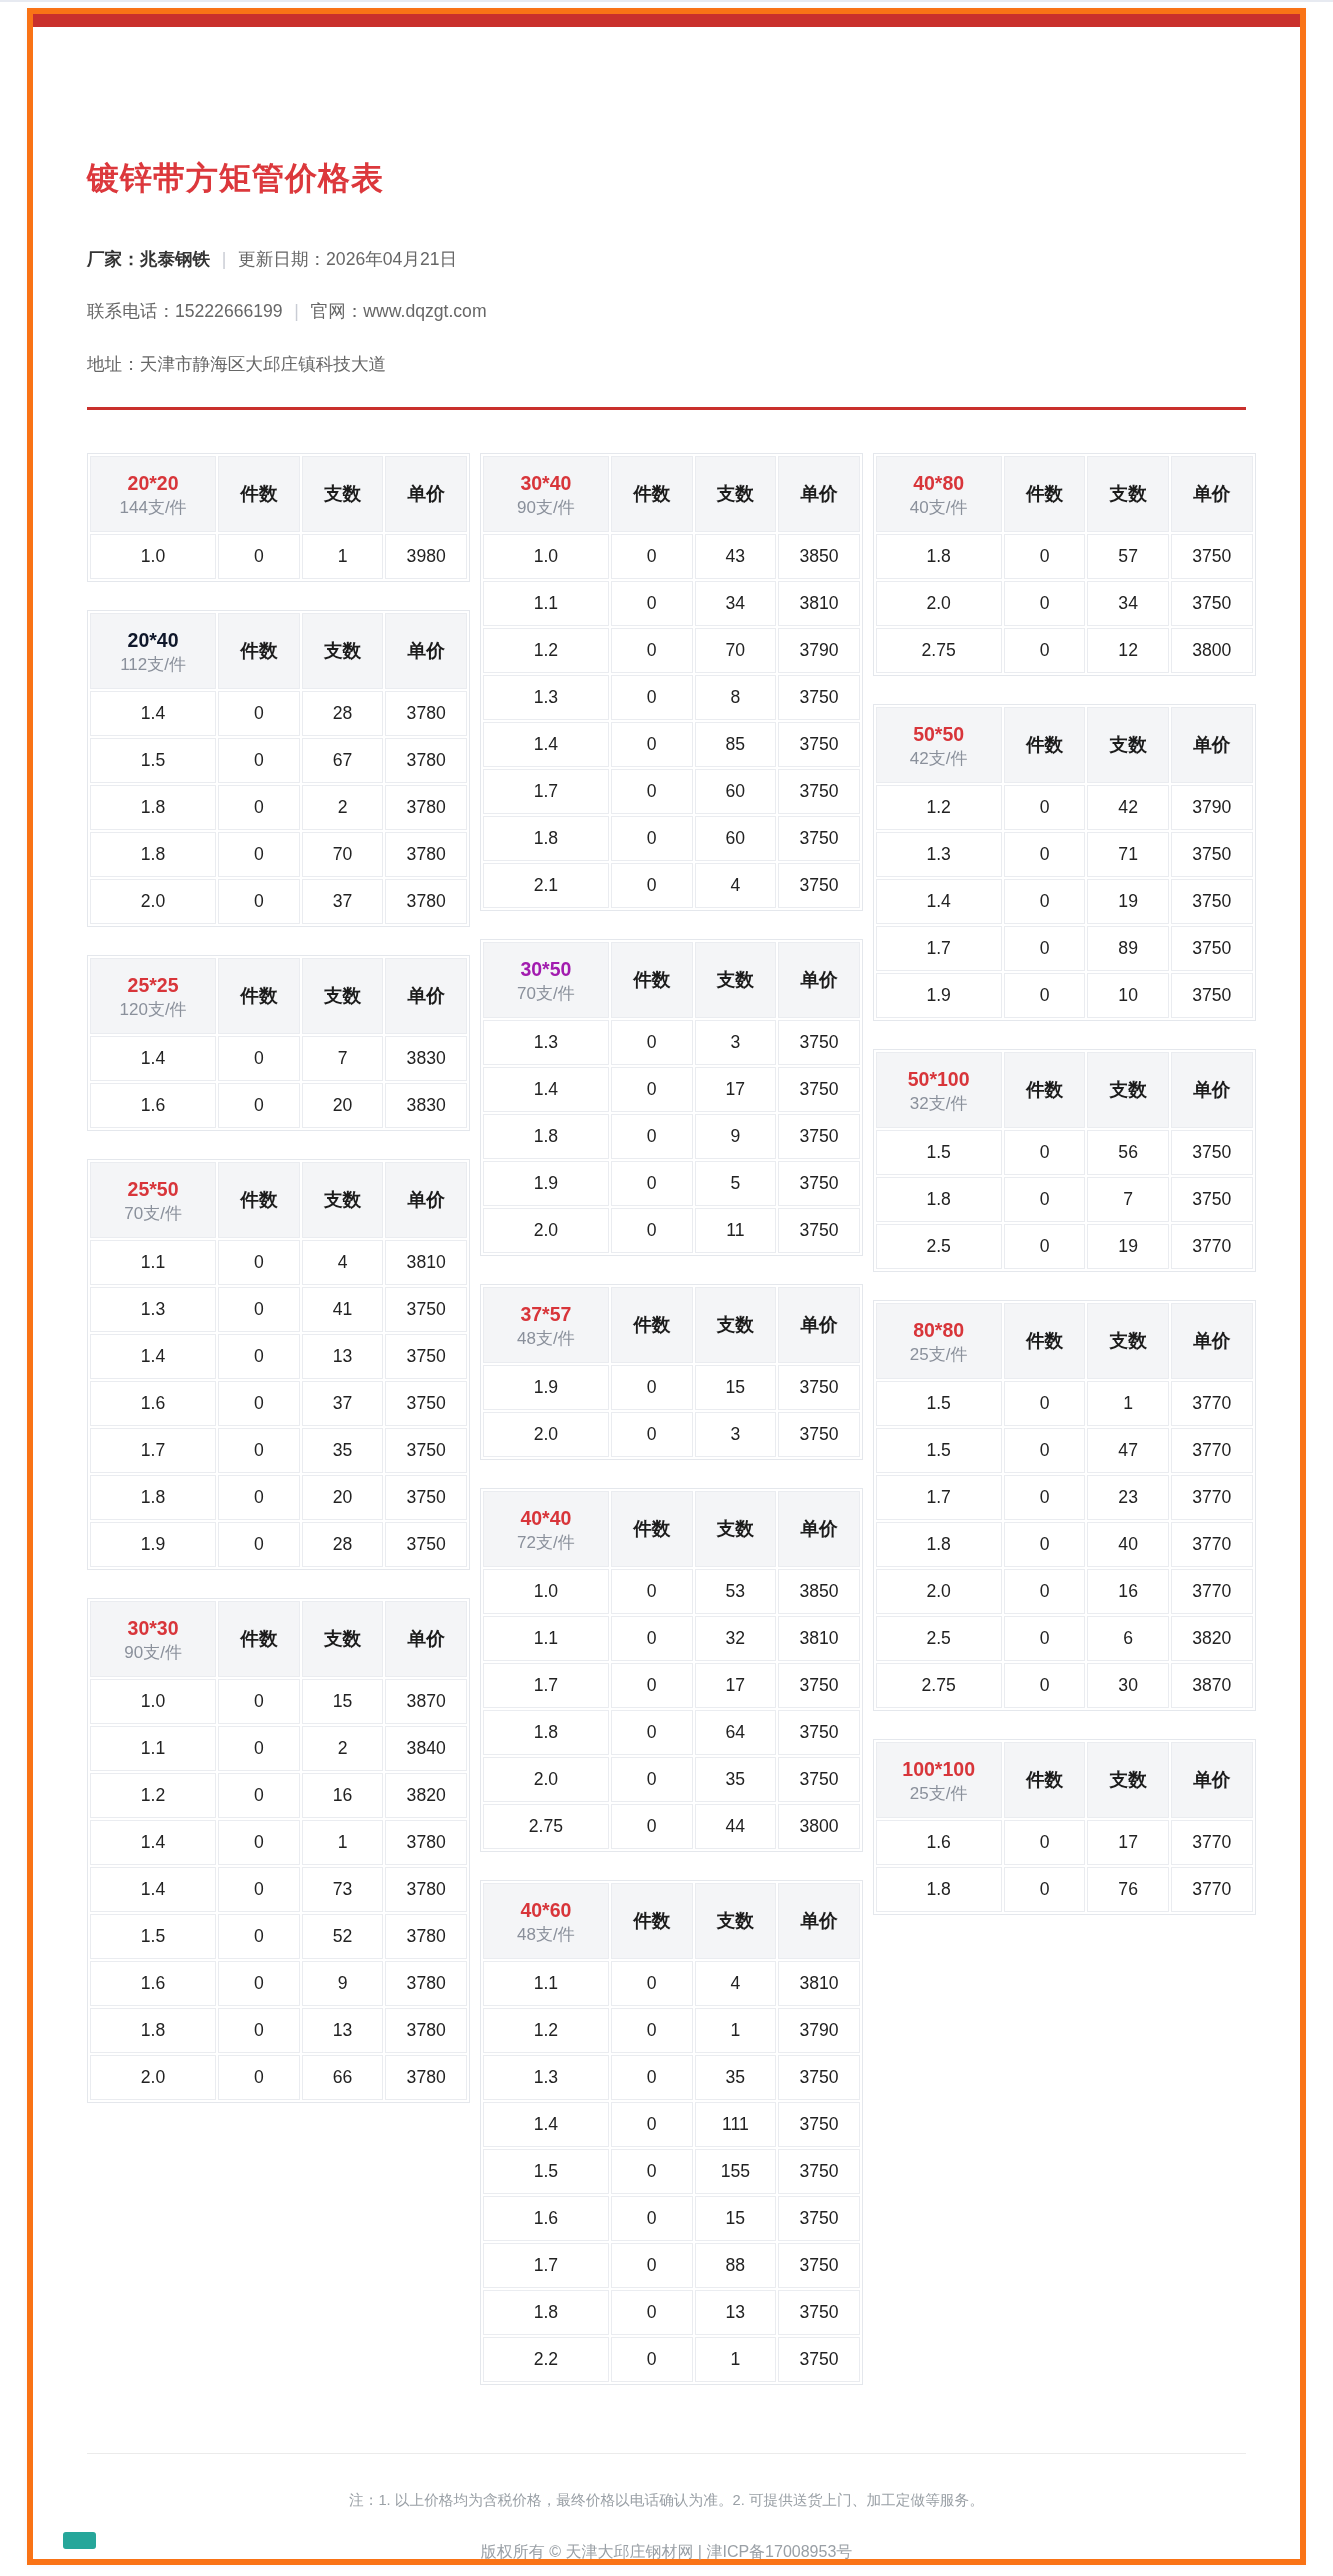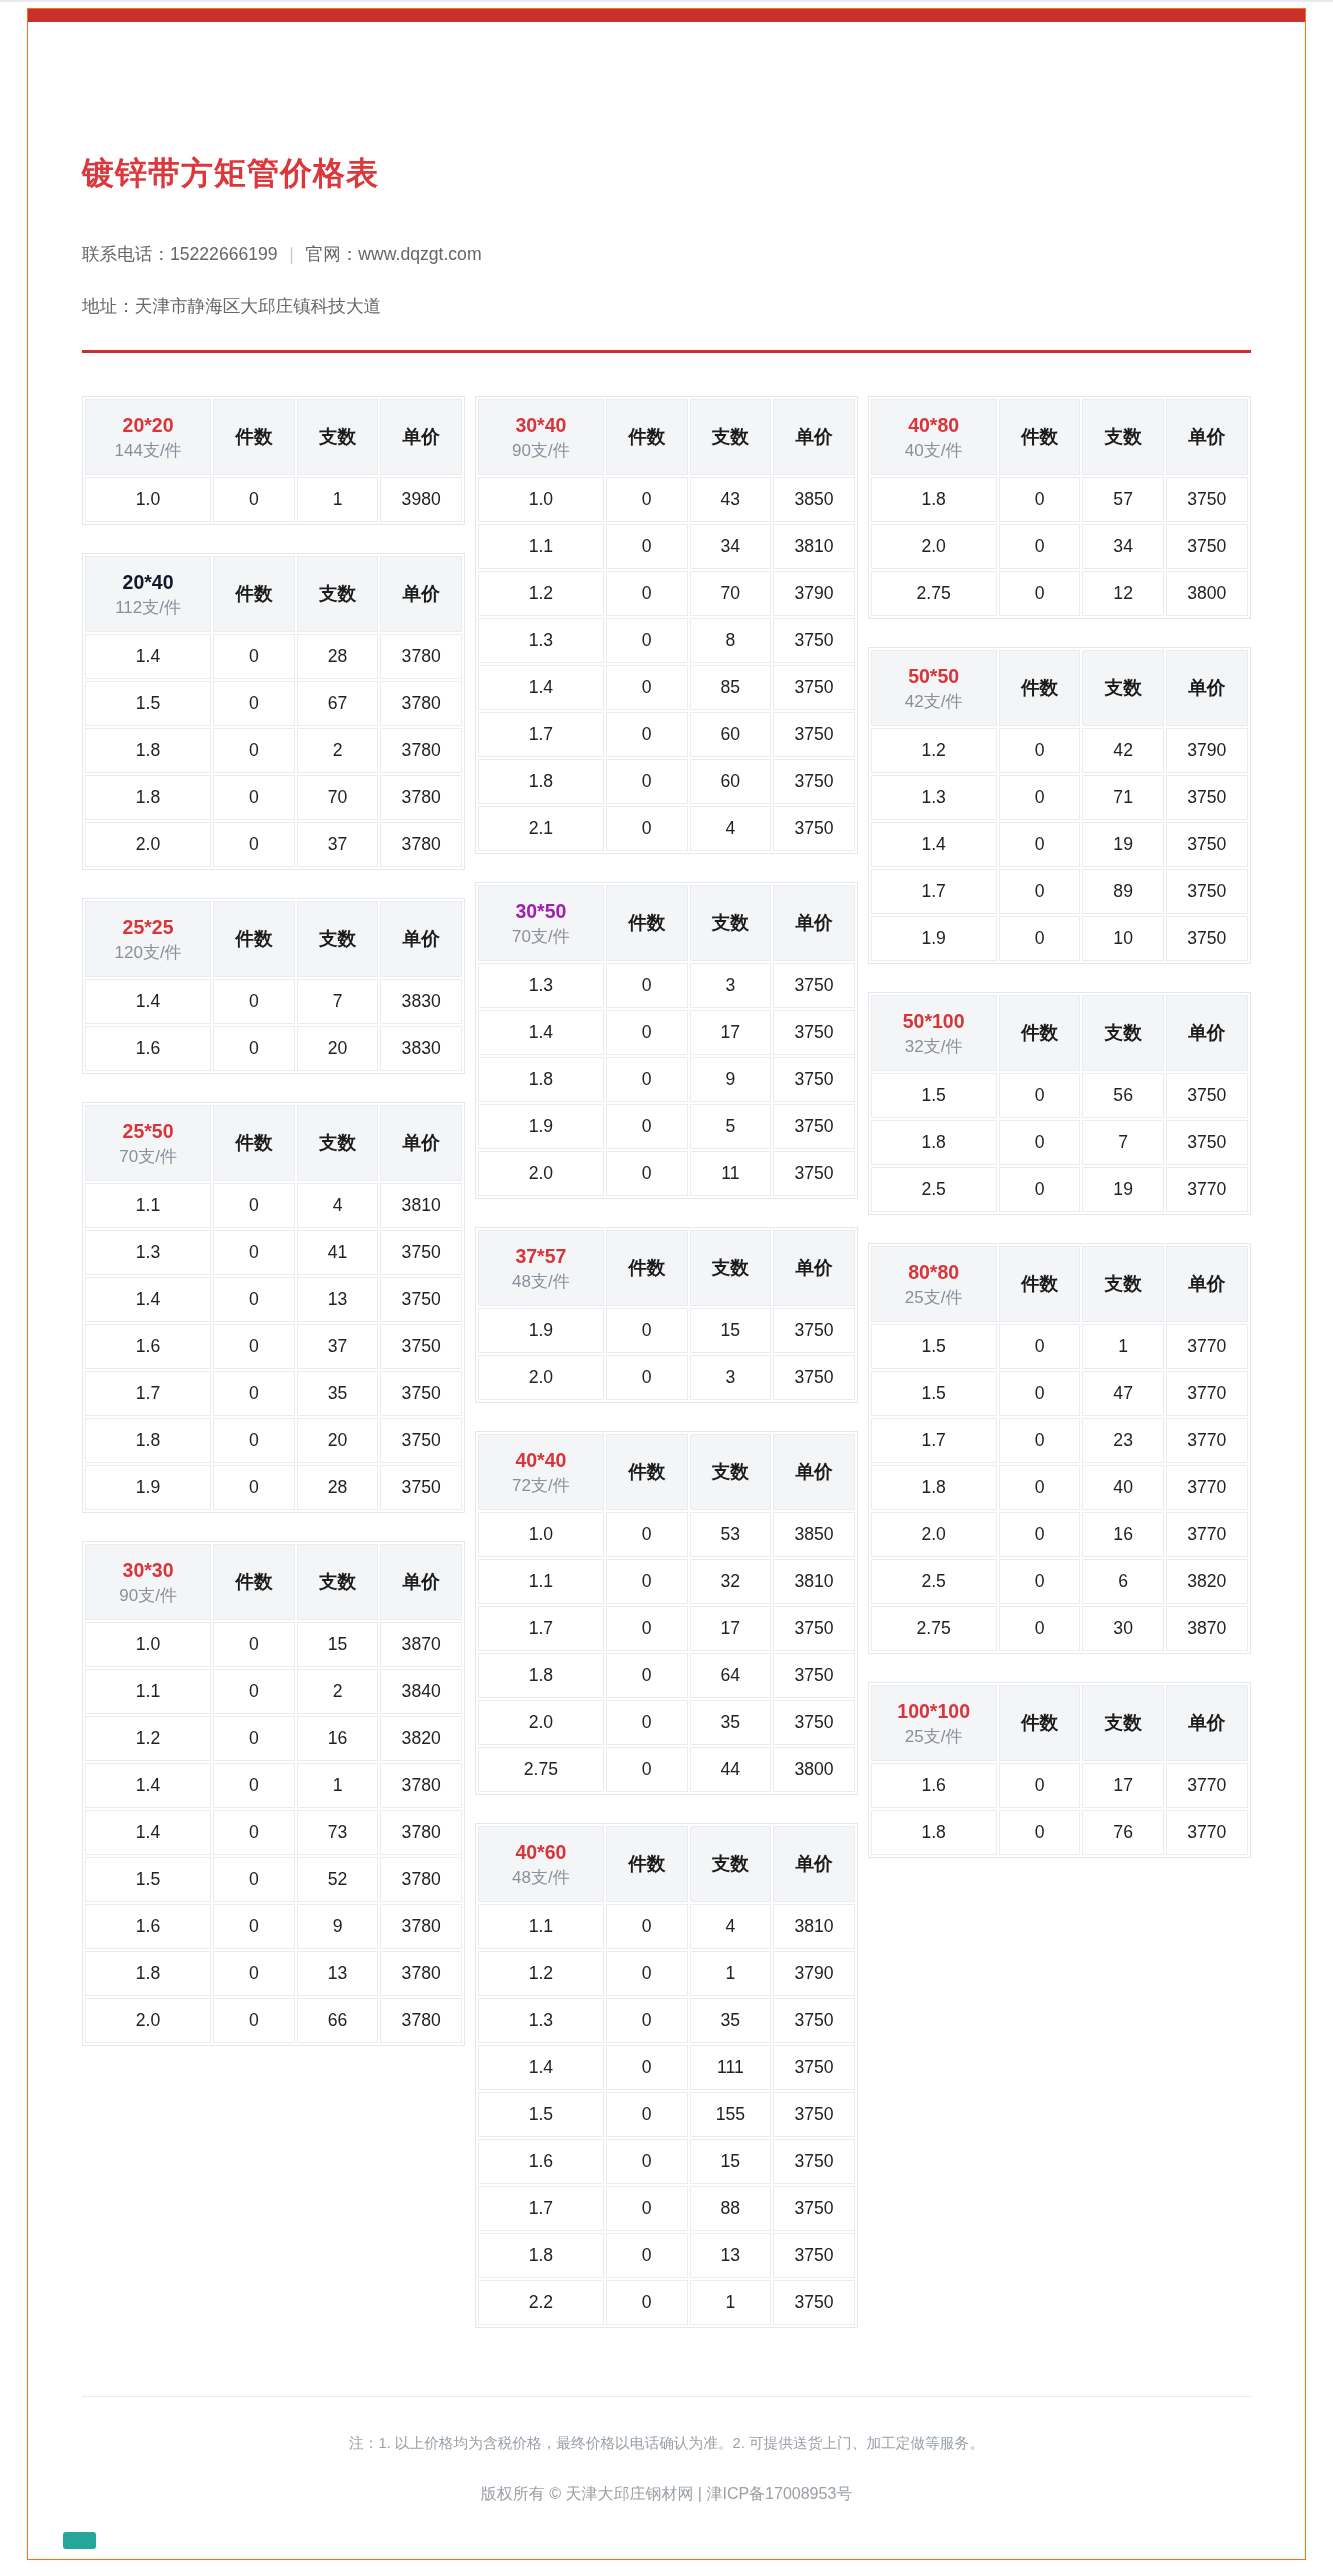--- a/index.html
+++ b/index.html
@@ -5,21 +5,21 @@
   html,body{margin:0;padding:0;}
   body{
     width:1333px;height:2576px;
     background:#ffffff;
     font-family:"Liberation Sans","DejaVu Sans",sans-serif;
     position:relative;overflow:hidden;
   }
   .page-top-line{height:2px;background:#e7eaf1;width:100%;}
   .card{
     margin:5.9px 27px 0;
-    border:1px solid #f97316;
+    border:6px solid #f97316;
     background:#ffffff;
     min-height:2552px;
     box-shadow:0 1px 5.9px rgba(40,60,100,0.04);
     box-sizing:border-box;
     position:relative;
   }
   .accent-bar{height:12.7px;width:100%;}
   .content{padding:135px 54px 0;}
   h1.page-title{
     margin:0 0 55px 0;
@@ -94,20 +94,23 @@
 <body>
 
 <div class="page-top-line"></div>
 
 <div class="card">
   <div class="accent-bar" style="background: rgb(201, 48, 44);"></div>
 
   <div class="content">
     <h1 class="page-title" style="color: rgb(220, 56, 60);">镀锌带方矩管价格表</h1>
 
+    <div class="info-line">
+      <span class="info-strong"><span>厂家：</span><span>兆泰钢铁</span></span><span class="sep">|</span><span>更新日期：</span><span>2026年04月21日</span>
+    </div>
 
     <div class="info-line">
       <span>联系电话：</span><span>15222666199</span><span class="sep">|</span><span>官网：</span><span>www.dqzgt.com</span>
     </div>
 
     <div class="info-line">
       <span>地址：</span><span>天津市静海区大邱庄镇科技大道</span>
     </div>
 
     <div class="red-rule" style="background: rgb(201, 48, 44);"></div>

